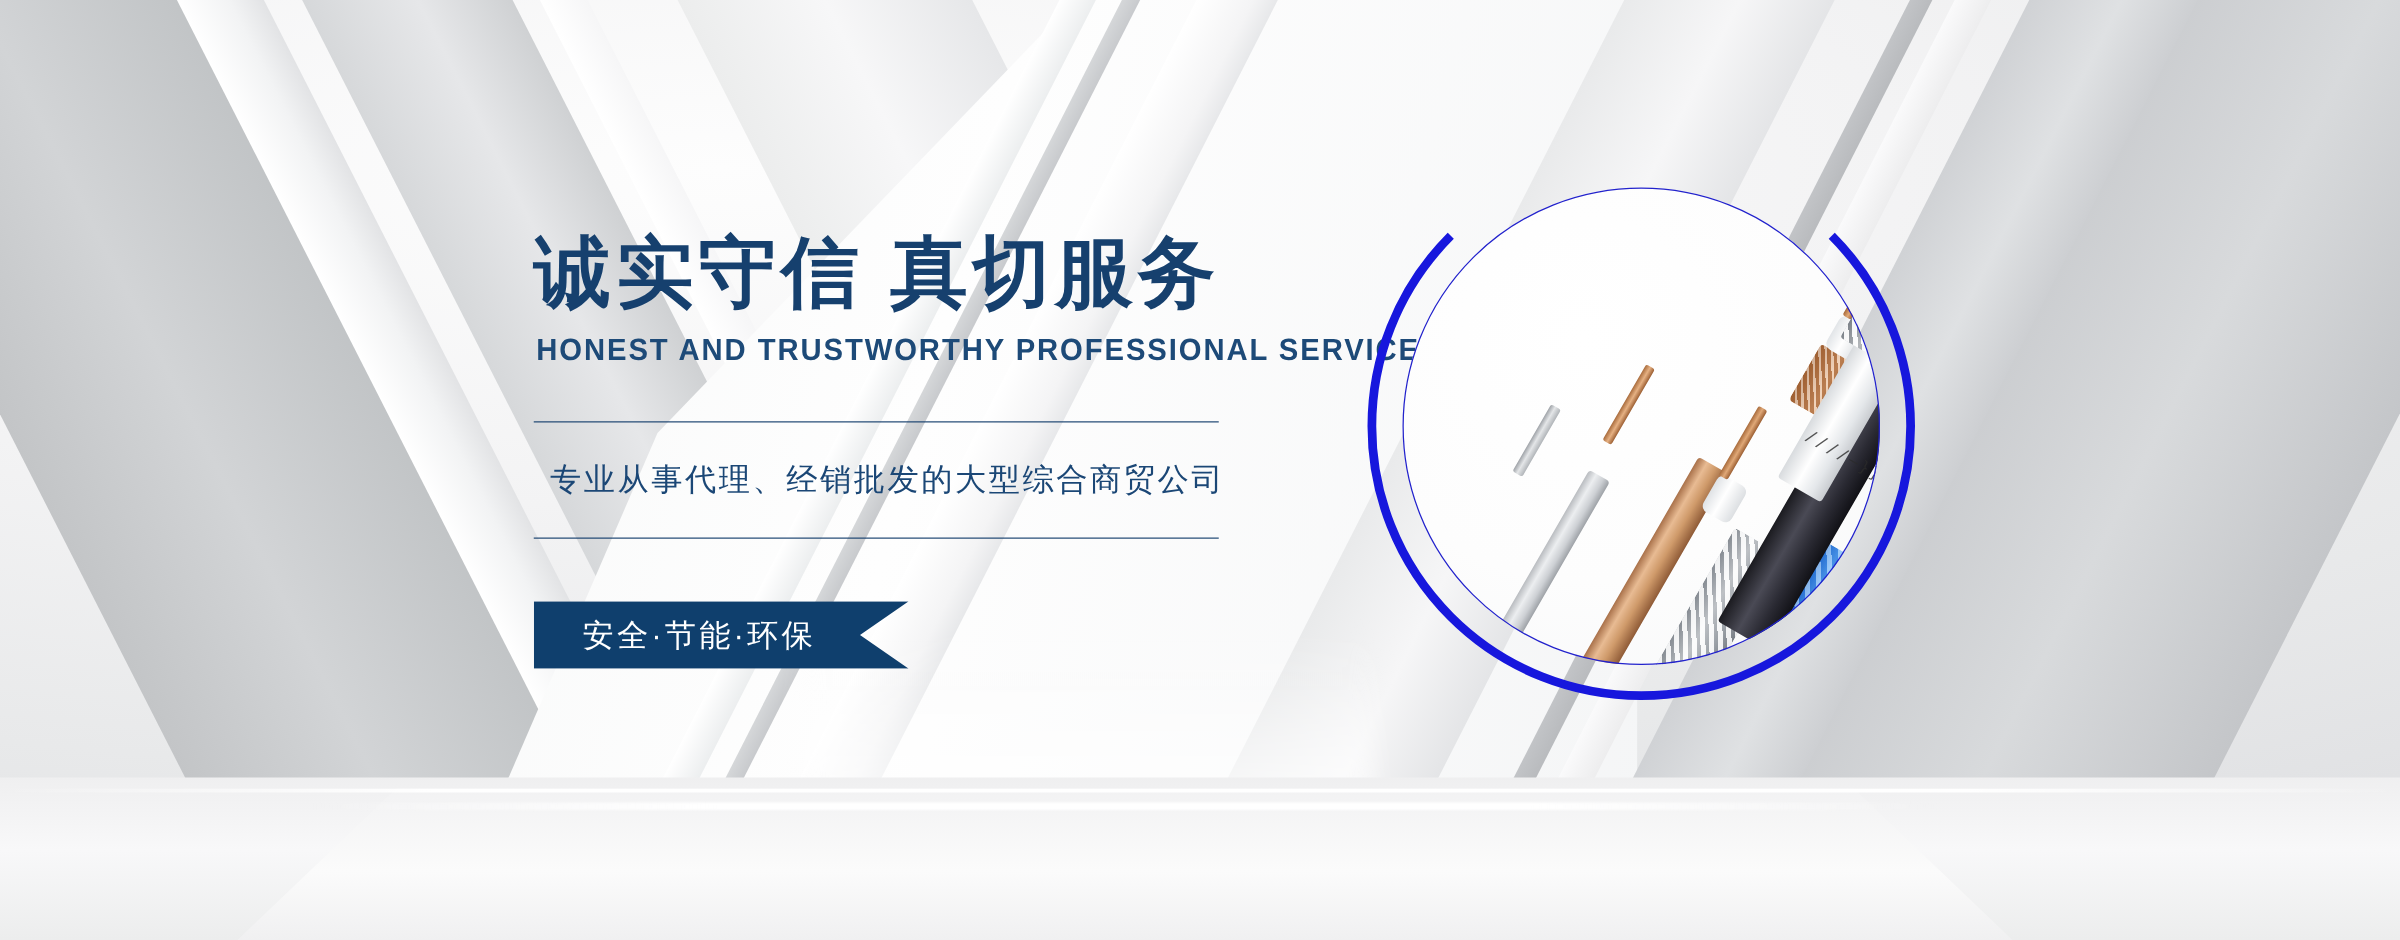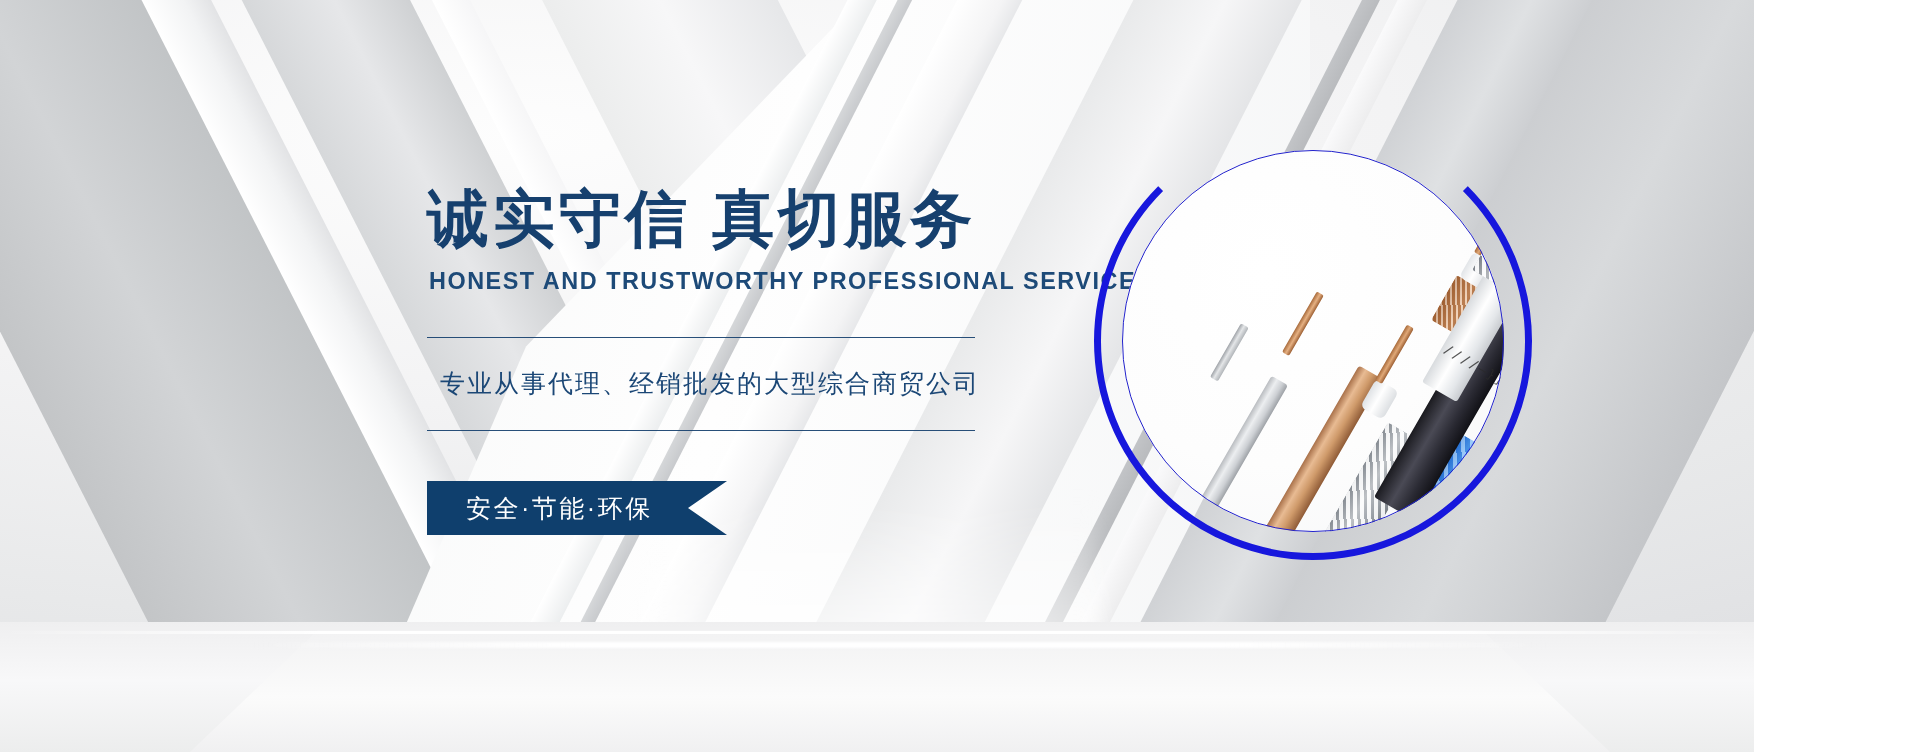--- a/index.html
+++ b/index.html
@@ -1,20 +1,20 @@
 <!DOCTYPE html>
 <html><head>
 <meta charset="utf-8">
 <style>
   html,body{margin:0;padding:0;background:#fff;}
   *{box-sizing:border-box;}
 
   #banner{
     position:relative;
-    width:1754px;
+    width:1920px;
     height:752px;
     overflow:hidden;
     font-family:"Liberation Sans","DejaVu Sans",sans-serif;
     background:
       radial-gradient(130% 95% at 30% 18%, #fdfdfd 0%, #f3f3f4 38%, #e8e9ea 68%, #dcdde0 100%);
     padding-left: 44px;
   }
 
   
   .bg-layer{position:absolute;inset:0;overflow:hidden;}

